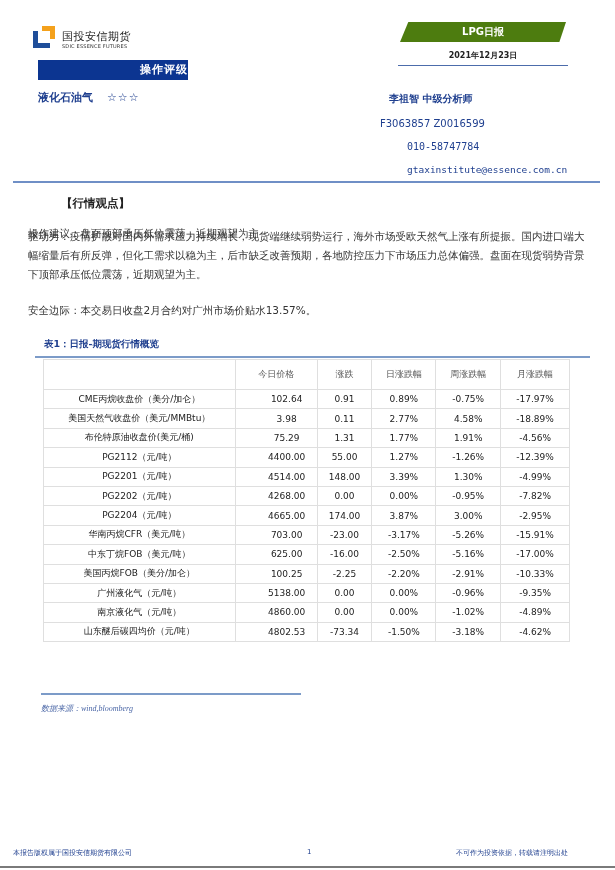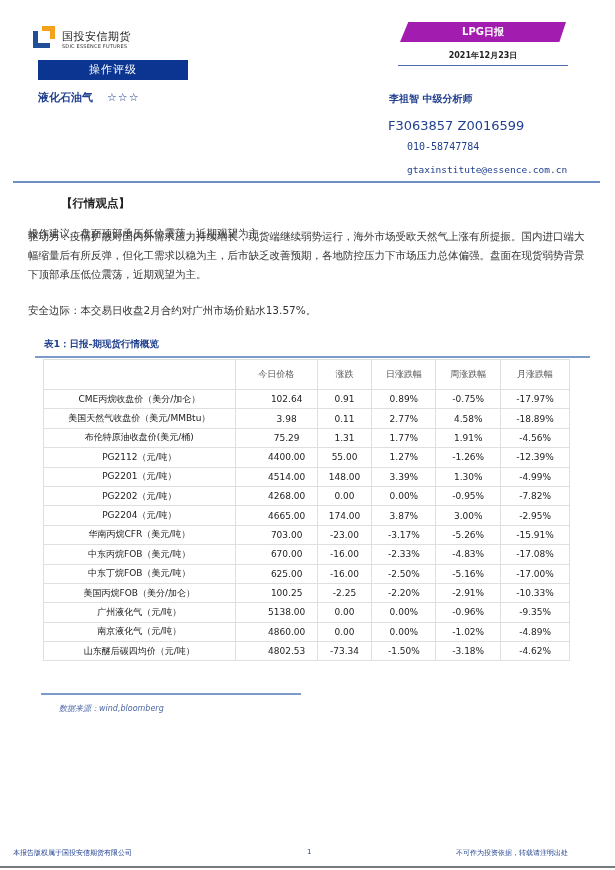--- a/index.html
+++ b/index.html
@@ -9,30 +9,30 @@
   
   .logo { position: absolute; left: 33px; top: 25px; width: 115px; height: 30px; }
   .logo-mark { position: absolute; left: 0; top: 1px; width: 22px; height: 22px; }
   .logo-mark .blue2 { position: absolute; left: 0; top: 5px; width: 5px; height: 17px; background: #1f4e9a; }
   .logo-mark .blue3 { position: absolute; left: 0; top: 17px; width: 17px; height: 5px; background: #1f4e9a; }
   .logo-mark .orange { position: absolute; left: 9px; top: 0; width: 13px; height: 13px; background: transparent; border-top: 5px solid #f4a11c; border-right: 5px solid #f4a11c; }
   .logo-cn { position: absolute; left: 29px; top: 4px; font-size: 11px; color: #222; letter-spacing: 0.5px; white-space: nowrap; }
   .logo-en { position: absolute; left: 29px; top: 18px; font-size: 5px; color: #333; letter-spacing: 0.2px; white-space: nowrap; }
 
   
-  .rating-band { position: absolute; left: 38px; top: 60px; width: 150px; height: 20px; background: #0c3591; color: #fff; font-size: 11px; font-weight: normal; text-align: center; line-height: 20px; letter-spacing: 1px; }
+  .rating-band { position: absolute; left: 38px; top: 60px; width: 150px; height: 20px; background: #0c3591; color: #fff; font-size: 11px; font-weight: bold; text-align: right; line-height: 20px; letter-spacing: 1px; }
   .product { position: absolute; left: 38px; top: 90px; font-size: 11px; color: #1f3f8f; font-weight: bold; white-space: nowrap; }
   .product .stars { margin-left: 14px; letter-spacing: 1px; font-weight: normal; }
 
   
-  .report-tag { position: absolute; left: 400px; top: 22px; width: 166px; height: 20px; background: #a21caf; color: #fff; font-size: 10px; font-weight: bold; text-align: center; line-height: 20px; clip-path: polygon(5% 0, 100% 0, 96% 100%, 0 100%); }
+  .report-tag { position: absolute; left: 400px; top: 22px; width: 166px; height: 20px; background: #4d7c0f; color: #fff; font-size: 10px; font-weight: bold; text-align: center; line-height: 20px; clip-path: polygon(5% 0, 100% 0, 96% 100%, 0 100%); }
   .report-date { position: absolute; left: 398px; top: 50px; width: 170px; text-align: center; font-size: 8px; font-weight: bold; color: #222; padding-bottom: 4px; border-bottom: 1px solid #4c6cab; }
 
   .analyst { position: absolute; left: 389px; top: 92px; font-size: 10px; font-weight: bold; color: #1f3f8f; white-space: nowrap; }
-  .license { position: absolute; left: 388px; top: 118px; font-size: 13px; color: #1f3f8f; font-family: "DejaVu Sans", sans-serif; white-space: nowrap; }
+  .license { position: absolute; left: 380px; top: 118px; font-size: 10px; color: #1f3f8f; font-family: "DejaVu Sans", sans-serif; white-space: nowrap; }
   .phone { position: absolute; left: 407px; top: 141px; font-size: 10px; color: #1f3f8f; font-family: "DejaVu Sans Mono", monospace; white-space: nowrap; }
   .email { position: absolute; left: 407px; top: 164px; font-size: 9.5px; color: #1f3f8f; font-family: "DejaVu Sans Mono", monospace; white-space: nowrap; }
 
   .top-rule { position: absolute; left: 13px; top: 181px; width: 587px; height: 2px; background: #6f8fc6; }
 
   
   .section-title { position: absolute; left: 42px; top: 196px; font-size: 11.5px; font-weight: bold; color: #222; margin-left: 19px; }
   .para { position: absolute; left: 28px; width: 560px; font-size: 10.5px; line-height: 19px; color: #333; }
   .p1 { top: 224px; }
   .p2 { top: 227px; }
@@ -45,21 +45,21 @@
   table.data th, table.data td { border: 1px solid #dfdfdf; height: 19.4px; text-align: center; padding: 0 2px; white-space: nowrap; font-weight: normal; }
   table.data thead th { height: 30px; color: #555; }
   table.data td.name { width: 192px; }
   table.data td.price { width: 82px; padding-left: 23px; }
   table.data td.c2 { width: 55px; }
   table.data td.c3 { width: 64px; }
   table.data td.c4 { width: 65px; }
   table.data td.c5 { width: 69px; }
 
   .bottom-rule { position: absolute; left: 41px; top: 693px; width: 260px; height: 2px; background: #7c9bc8; }
-  .source { position: absolute; left: 59px; top: 703px; font-size: 8px; font-style: italic; color: #4a66a6; }
+  .source { position: absolute; left: 41px; top: 703px; font-size: 8px; font-style: italic; color: #4a66a6; font-family: Liberation Serif, serif; }
 
   
   .footer-left { position: absolute; left: 13px; top: 848px; font-size: 7px; color: #1f3f8f; }
   .footer-page { position: absolute; left: 307px; top: 848px; font-size: 7px; color: #1f3f8f; }
   .footer-right { position: absolute; left: 456px; top: 848px; font-size: 7px; color: #1f3f8f; }
   .footer-rule { position: absolute; left: 0; top: 866px; width: 615px; height: 2px; background: #7a7a7a; }
 </style>
 </head>
 <body>
 
@@ -166,28 +166,20 @@
       </tr>
       <tr>
         <td class="name">华南丙烷CFR（美元/吨）</td>
         <td class="price">703.00</td>
         <td class="c2">-23.00</td>
         <td class="c3">-3.17%</td>
         <td class="c4">-5.26%</td>
         <td class="c5">-15.91%</td>
       </tr>
       <tr>
-        <td class="name">中东丙烷FOB（美元/吨）</td>
-        <td class="price">670.00</td>
-        <td class="c2">-16.00</td>
-        <td class="c3">-2.33%</td>
-        <td class="c4">-4.83%</td>
-        <td class="c5">-17.08%</td>
-      </tr>
-      <tr>
         <td class="name">中东丁烷FOB（美元/吨）</td>
         <td class="price">625.00</td>
         <td class="c2">-16.00</td>
         <td class="c3">-2.50%</td>
         <td class="c4">-5.16%</td>
         <td class="c5">-17.00%</td>
       </tr>
       <tr>
         <td class="name">美国丙烷FOB（美分/加仑）</td>
         <td class="price">100.25</td>

